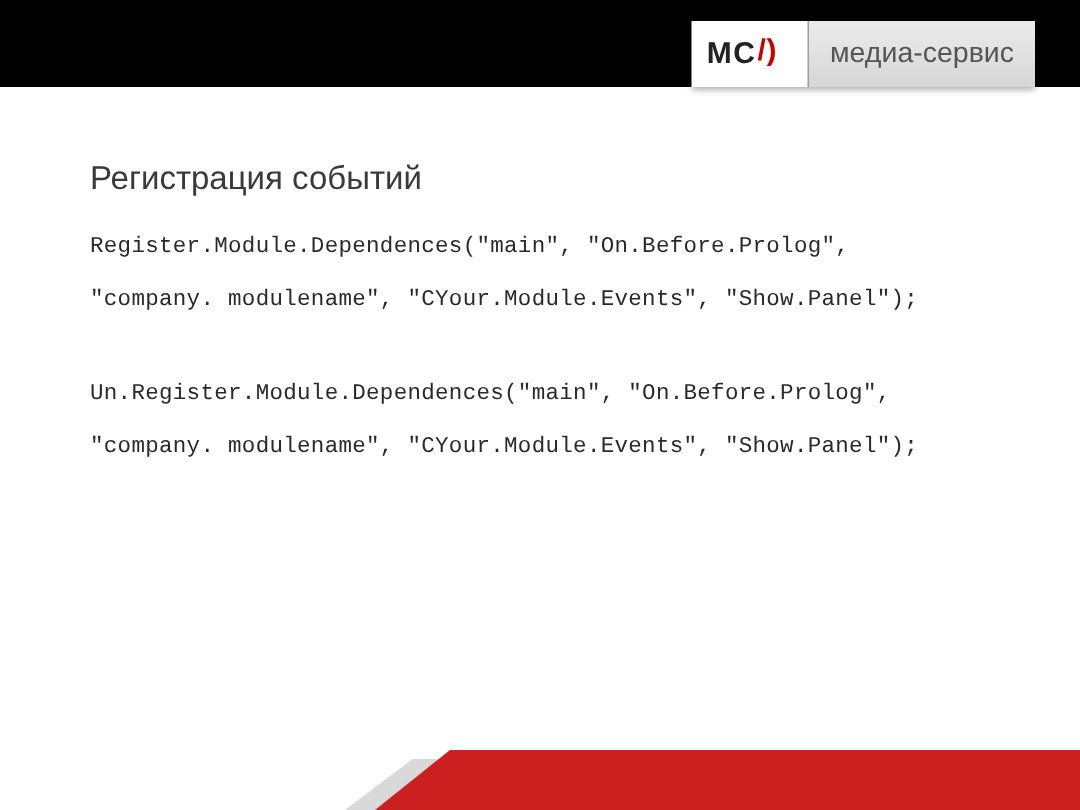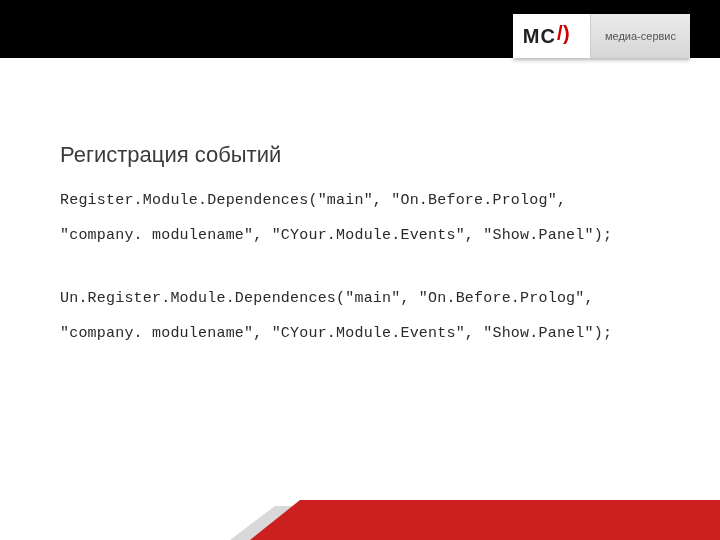--- a/index.html
+++ b/index.html
@@ -43,26 +43,26 @@
   }
   .logo-slash {
     display: inline-block;
     margin: 0 1px;
   }
   .logo-right {
     background: linear-gradient(#ececec, #d6d6d6);
     padding: 4px 14px;
     display: flex;
     align-items: center;
-    font-size: 11px;
+    font-size: 19px;
     color: #555;
     border-left: 1px solid #ccc;
   }
   .content {
-    padding: 84px 55px 0 60px;
+    padding: 48px 55px 0 60px;
   }
   .heading {
     font-size: 22px;
     color: #3a3a3a;
     font-weight: normal;
     margin-bottom: 22px;
   }
   .code-line {
     font-family: "Courier New", Courier, monospace;
     font-size: 15px;

